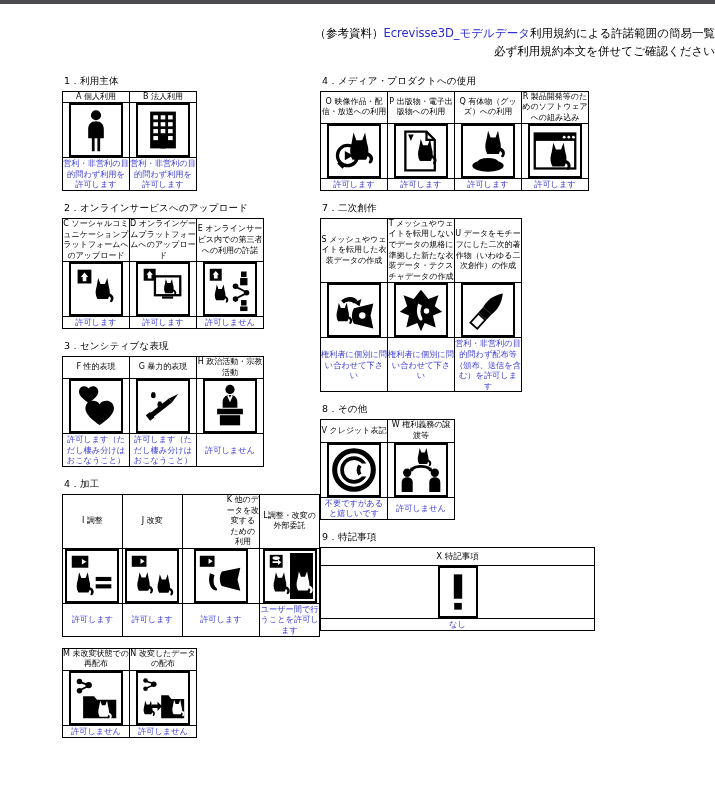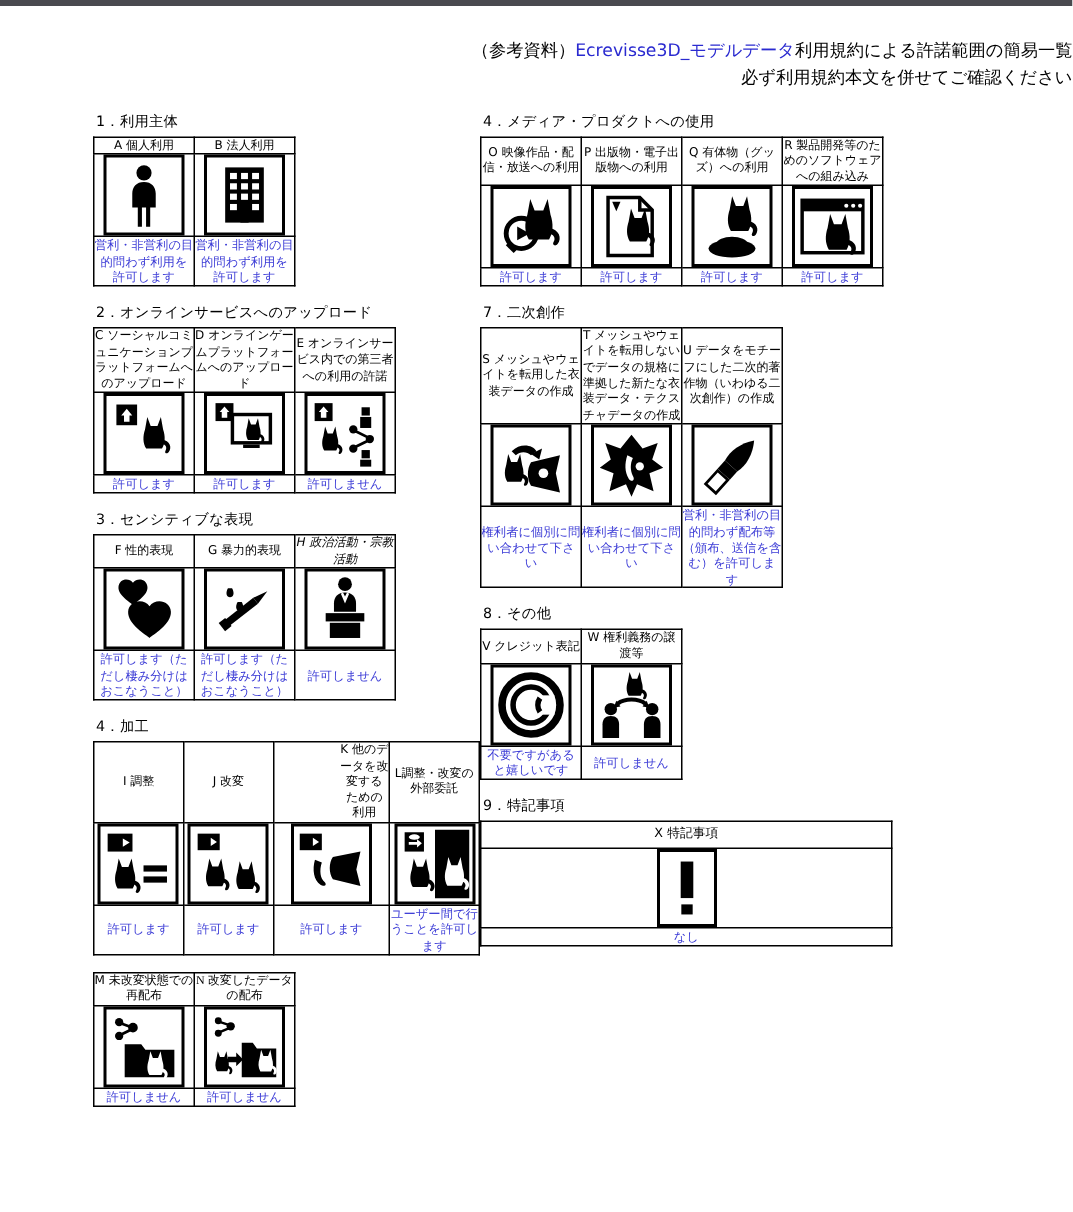--- a/index.html
+++ b/index.html
@@ -197,21 +197,21 @@
             </tbody>
           </table>
         </div>
         <div class="section">
           <div class="sec-title">3．センシティブな表現</div>
           <table class="grid">
             <tbody>
               <tr>
                 <td class="hdr" style="width: 66px;">F 性的表現</td>
                 <td class="hdr" style="width: 66px;">G 暴力的表現</td>
-                <td class="hdr" style="width: 66px; font-style: italic;">H 政治活動・宗教活動</td>
+                <td class="hdr" style="width: 66px;">H 政治活動・宗教活動</td>
               </tr>
               <tr>
                 <td class="icon">
                   <div class="iconbox">
                     <svg width="46" height="46" viewBox="0 0 100 100">
                       <path d="M34 12 C28 4 14 6 13 18 C12 30 30 40 34 44 C38 40 56 30 55 18 C54 6 40 4 34 12 Z"></path>
                       <path d="M58 46 C50 34 28 37 27 54 C26 72 54 88 58 92 C62 88 90 72 89 54 C88 37 66 34 58 46 Z"></path>
                     </svg>
                   </div>
                 </td>
@@ -329,21 +329,21 @@
                 <td class="note">ユーザー間で行うことを許可します</td>
               </tr>
             </tbody>
           </table>
         </div>
         <div class="section">
           <table class="grid">
             <tbody>
               <tr>
                 <td class="hdr" style="width: 66px;">M 未改変状態での再配布</td>
-                <td class="hdr" style="width: 66px; font-family: Liberation Serif, serif;">N 改変したデータの配布</td>
+                <td class="hdr" style="width: 66px;">N 改変したデータの配布</td>
               </tr>
               <tr>
                 <td class="icon">
                   <div class="iconbox">
                     <svg width="46" height="46" viewBox="0 0 100 100">
                       <g>
                         <circle cx="14" cy="14" r="6"></circle>
                         <circle cx="14" cy="34" r="6"></circle>
                         <circle cx="34" cy="22" r="7"></circle>
                         <path d="M17 16 L31 21 M17 32 L31 25" stroke="#000" stroke-width="4"></path>

